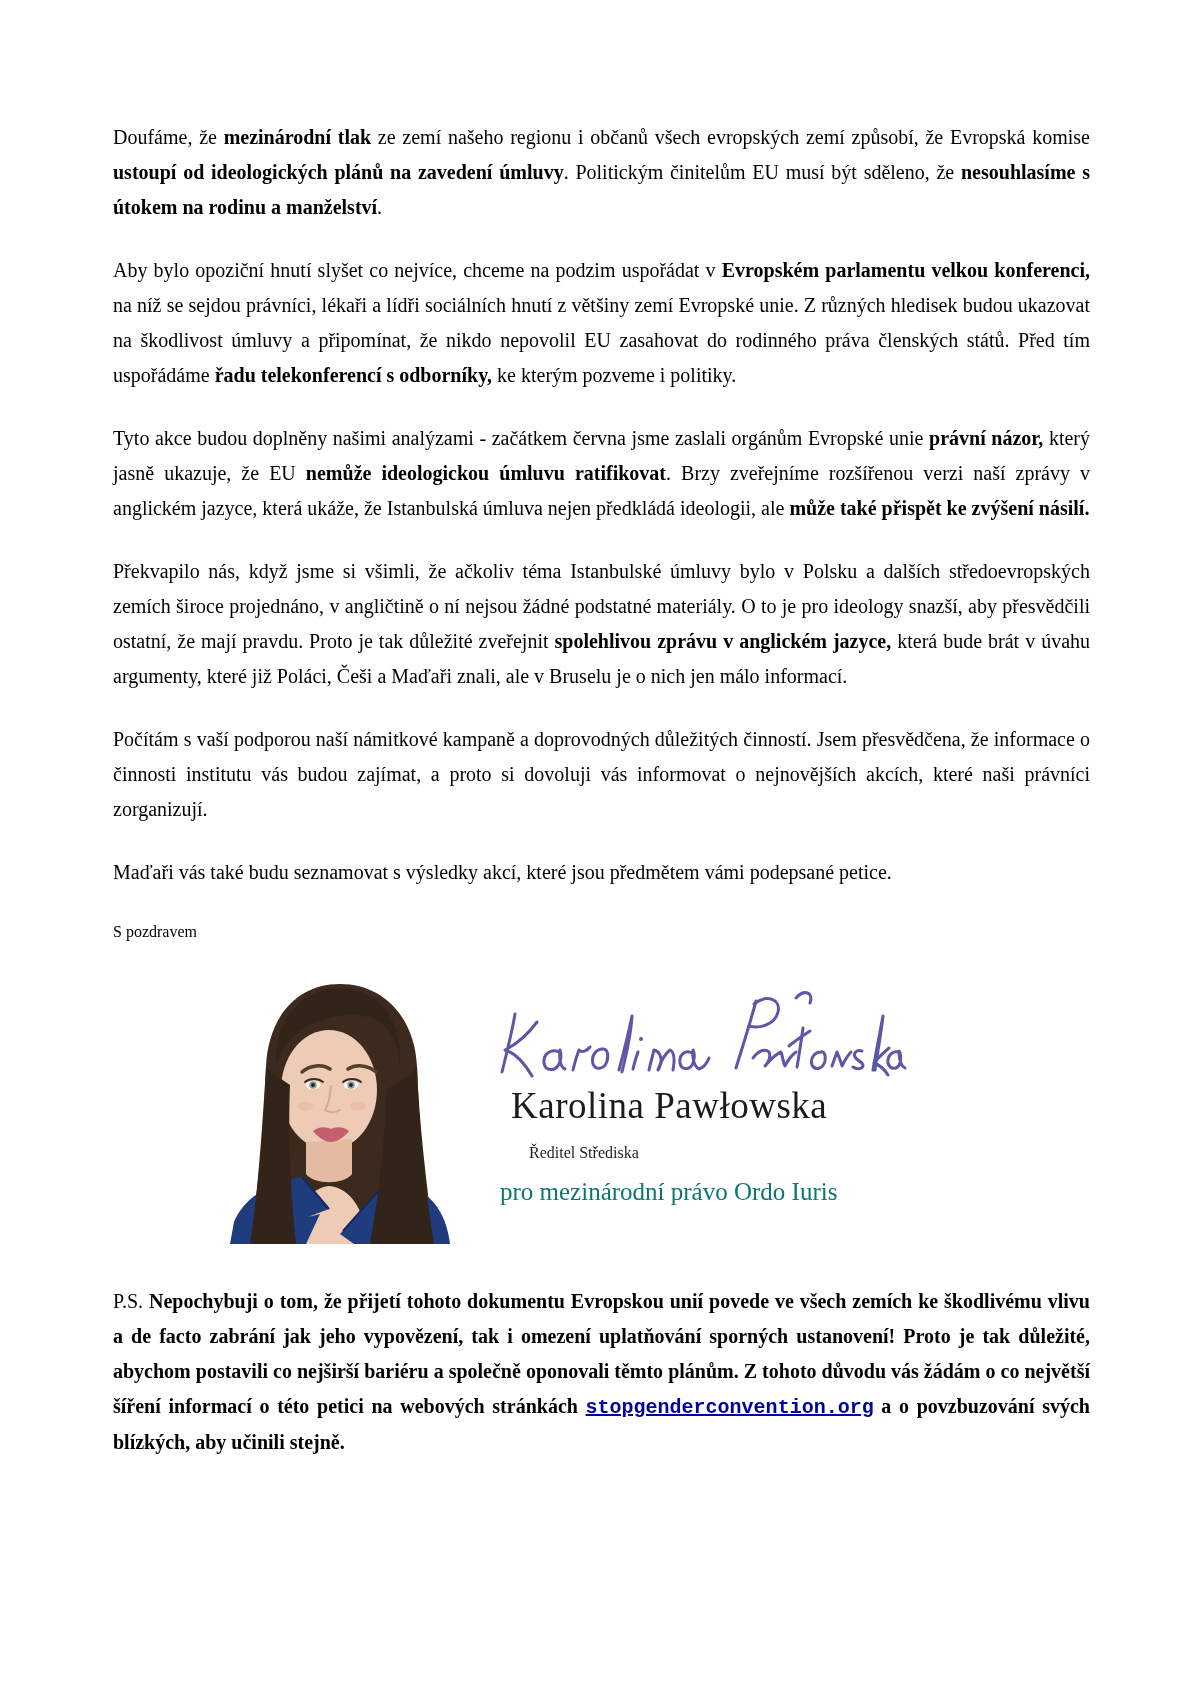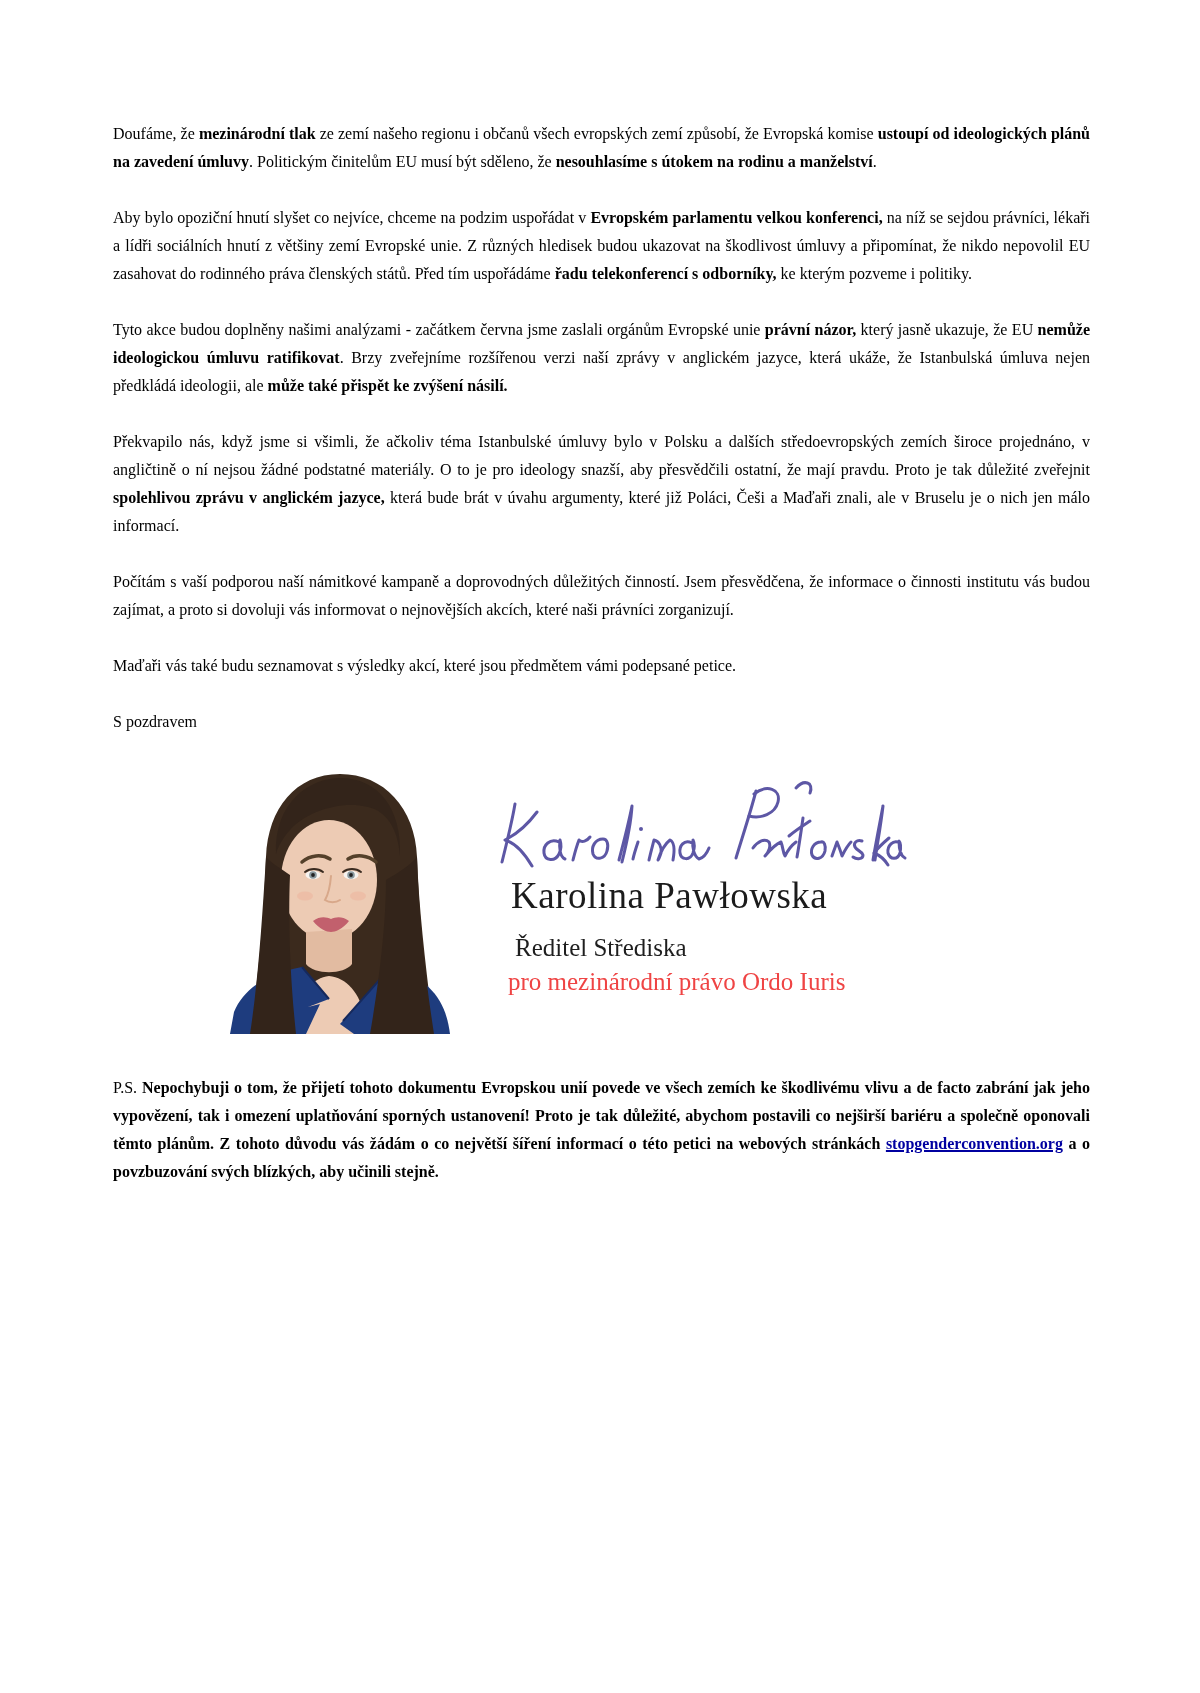--- a/index.html
+++ b/index.html
@@ -14,47 +14,47 @@
   *{box-sizing:border-box;margin:0;padding:0;}
   html,body{background:#ffffff;}
   body{
     width:1200px;height:1693px;position:relative;overflow:hidden;
     font-family:"Liberation Serif","DejaVu Serif",serif;
     color:var(--text);
   }
   .page{position:absolute;inset:0;background:#ffffff;}
   .content{position:absolute;left:113px;top:120px;width:977px;}
   p.para{
-    font-size:16px;line-height:28px;text-align:justify;
+    font-size:20px;line-height:35px;text-align:justify;
     margin:0 0 28px 0;
   }
   p.para .b,.b{font-weight:bold;}
   a.link{
     color:var(--link-blue);font-weight:bold;text-decoration:underline;
-    text-decoration-thickness:2px;cursor:pointer;
+    text-decoration-thickness:2px;cursor:pointer;font-family:Liberation Mono, monospace;
   }
   .closing{
     font-size:16px;line-height:27.5px;margin:12px 0 26px 0;
   }
   .signature-block{
     position:relative;height:272px;margin:0 0 40px 0;
   }
   .photo{
     position:absolute;left:99px;top:0;width:255px;height:272px;background:#ffffff;
   }
   .sig-art{
     position:absolute;left:378px;top:14px;width:420px;height:110px;
   }
   .sig-art path{stroke:var(--signature-ink);stroke-width:3;fill:none;stroke-linecap:round;stroke-linejoin:round;}
   .sig-art circle{fill:var(--signature-ink);}
   .sig-name{
     position:absolute;left:398px;top:112px;font-size:37px;letter-spacing:0.5px;color:#1b1b1b;
   }
-  .sig-title-1{position:absolute;left:402px;top:172px;font-size:25px;color:#1e1e1e;}
-  .sig-title-2{position:absolute;left:395px;top:206px;font-size:25px;color:#ef4444;}
+  .sig-title-1{position:absolute;left:416px;top:172px;font-size:16px;color:#1e1e1e;}
+  .sig-title-2{position:absolute;left:387px;top:206px;font-size:25px;color:#0f766e;}
   
   .hair{fill:var(--hair-brown);}
   .hairdark{fill:var(--hair-dark);}
   .skin{fill:var(--skin);}
   .skinshadow{fill:#E2BBA1;}
   .blazer{fill:var(--blazer-blue);}
 </style>
 </head>
 <body>
 

